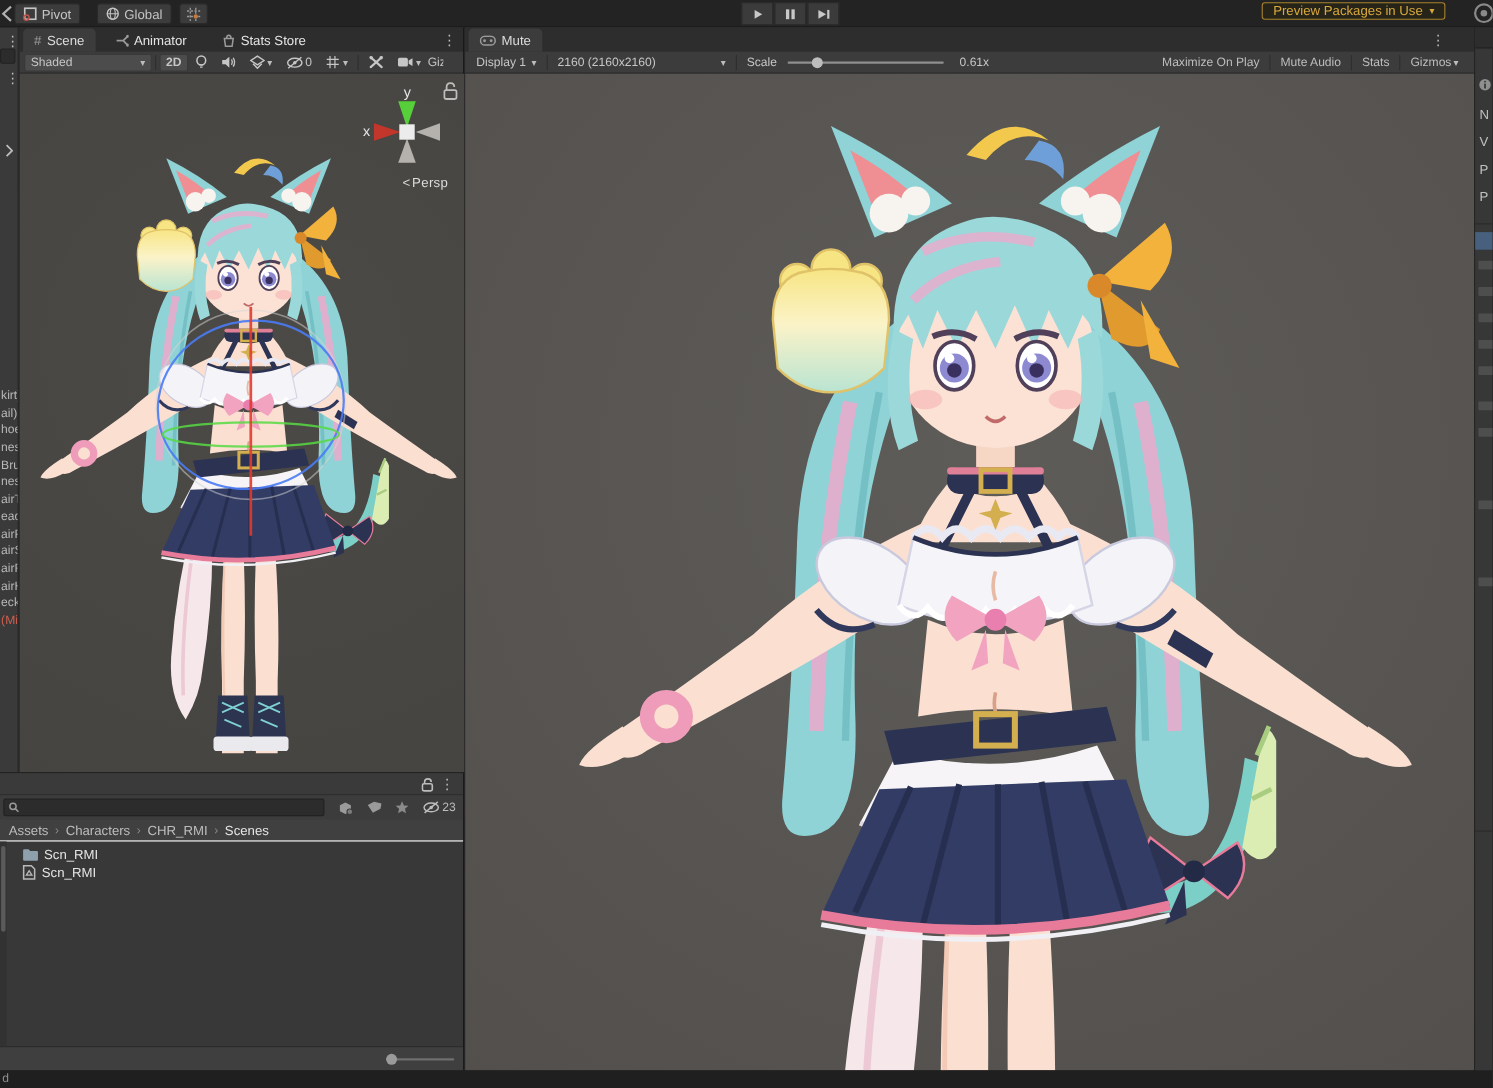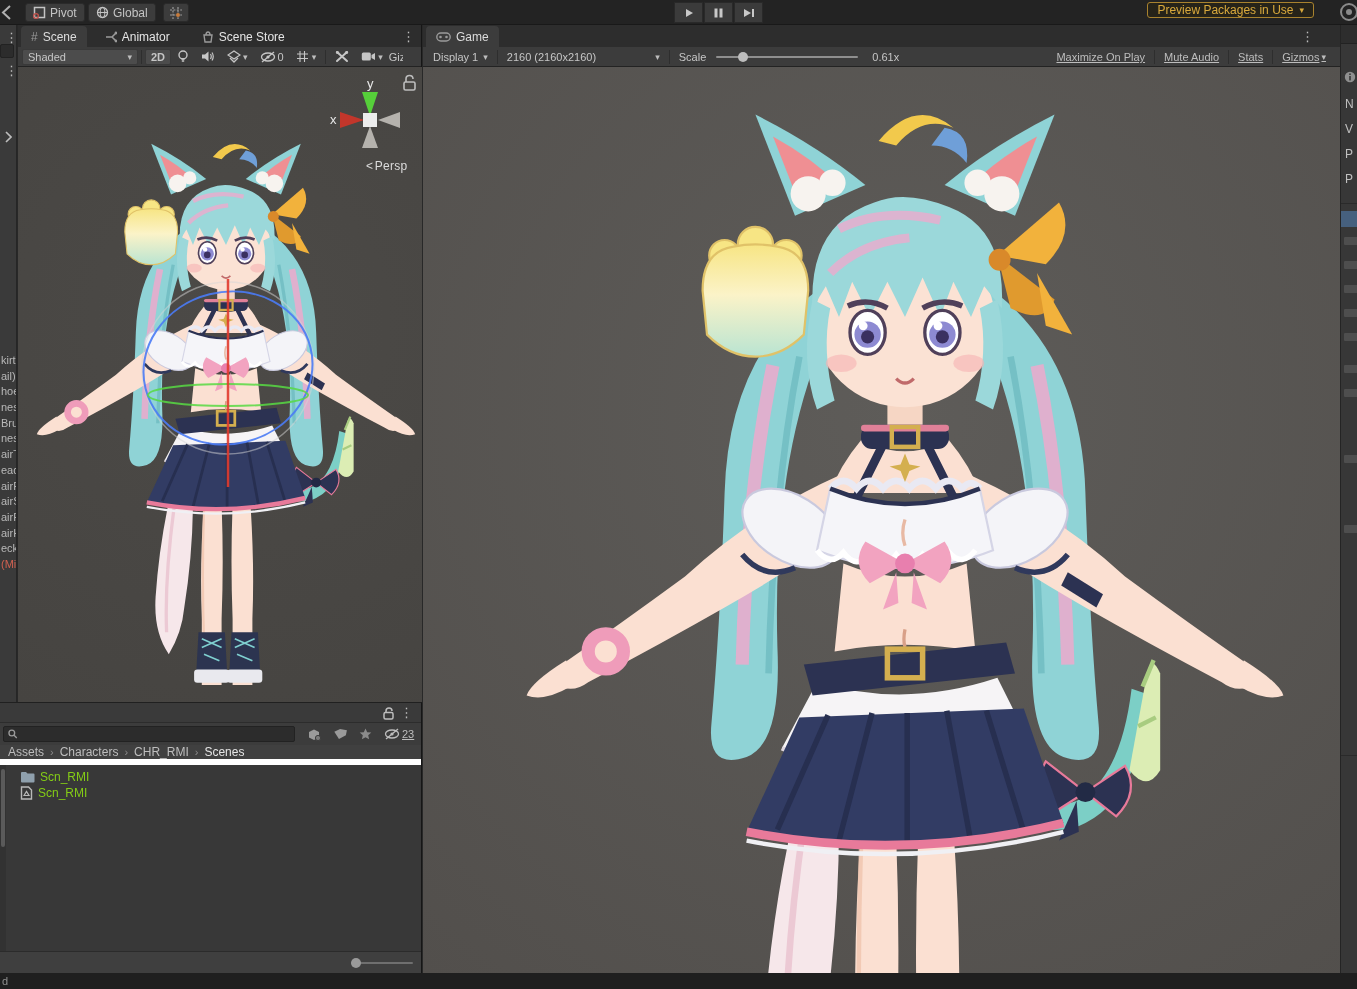--- a/index.html
+++ b/index.html
@@ -46,26 +46,26 @@
   #scale-knob { position:absolute; left:22px; top:-4px; width:10px; height:10px; border-radius:50%; background:#bdbdbd; }
   .right-group { position:absolute; right:8px; top:0; height:20px; display:flex; align-items:center; }
 
   
   #project-panel { left:0; top:702px; width:422px; height:271px; background:#383838; border-top:1px solid #202020; border-right:1px solid #161616; }
   #proj-header { position:absolute; left:0; top:0; right:0; height:20px; background:#3a3a3a; border-bottom:1px solid #2c2c2c; }
   #proj-search-row { position:absolute; left:0; top:20px; right:0; height:22px; background:#3c3c3c; display:flex; align-items:center; }
   #search-box { position:relative; margin-left:3px; width:292px; height:16px; background:#2c2c2c; border:1px solid #222; border-radius:2px;
     display:flex; align-items:center; padding:0 4px; gap:4px; }
   #search-box input { background:transparent; border:none; outline:none; color:#ddd; font-size:11px; width:100%; }
-  .mini-btn { height:18px; display:flex; align-items:center; justify-content:flex-end; gap:2px; padding:0 6px; color:#bdbdbd; font-size:11px;text-decoration:underline; }
-  #breadcrumb { position:absolute; left:0; top:42px; right:0; height:20px; background:#404040; border-bottom:6px solid #ffffff;
+  .mini-btn { height:18px; display:flex; align-items:center; justify-content:flex-end; gap:2px; padding:0 6px; color:#bdbdbd; font-size:11px; }
+  #breadcrumb { position:absolute; left:0; top:42px; right:0; height:20px; background:#404040; border-bottom:1px solid #ffffff;
     display:flex; align-items:center; padding-left:8px; gap:6px; font-size:12px; color:#bdbdbd; }
   .crumb-last { color:#e5e5e5; font-weight:normal; }
   .crumb-sep { color:#8a8a8a; font-size:11px; }
-  .file-row { position:absolute; left:20px; height:16px; display:flex; align-items:center; gap:5px; font-size:12px; color:#84cc16; }
+  .file-row { position:absolute; left:20px; height:16px; display:flex; align-items:center; gap:5px; font-size:12px; color:#e5e5e5; }
   #proj-footer { position:absolute; left:0; bottom:0; right:0; height:22px; background:#3f3f3f; border-top:1px solid #2b2b2b; }
   #proj-slider { position:absolute; right:8px; top:10px; width:62px; height:2px; background:#6f6f6f; border-radius:1px; }
   #proj-slider-knob { position:absolute; left:0px; top:-4px; width:10px; height:10px; border-radius:50%; background:#9a9a9a; }
   #proj-gutter { position:absolute; left:0; top:62px; width:6px; bottom:22px; background:#323232; }
   #proj-scrollbar { position:absolute; left:1px; top:4px; width:4px; height:78px; background:#5a5a5a; border-radius:2px; }
 
   
   #right-strip { left:1340px; top:25px; width:17px; height:964px; background:#373737; border-left:1px solid #242424; overflow:hidden; }
   #right-strip .tabzone { position:absolute; left:0; top:0; width:17px; height:19px; background:#2d2d2d; border-bottom:1px solid #222; }
   .rs-letter { position:absolute; left:4px; color:#c0c0c0; font-size:12px; }
@@ -207,21 +207,21 @@
     </g>
   </defs>
 </svg>
 
 <div id="root">
 
   <div class="abs" id="top-toolbar">
     <svg class="icon abs" style="left:0;top:4px" width="12" height="17" viewBox="0 0 12 17">
       <path d="M10 2 L3 8.5 L10 15" stroke="#b0b0b0" stroke-width="2" fill="none"></path>
     </svg>
-    <div class="tb-btn" style="left:25px">
+    <div class="tb-btn" style="left:13px">
       <svg class="icon" width="13" height="13" viewBox="0 0 13 13">
         <rect x="1.5" y="1.5" width="10" height="10" fill="none" stroke="#c4c4c4" stroke-width="1.5"></rect>
         <circle cx="3" cy="10" r="2.4" fill="none" stroke="#c0504a" stroke-width="1.4"></circle>
       </svg>
       <span>Pivot</span>
     </div>
     <div class="tb-btn" style="left:88px">
       <svg class="icon" width="13" height="13" viewBox="0 0 13 13">
         <circle cx="6.5" cy="6.5" r="5" fill="none" stroke="#c4c4c4" stroke-width="1.3"></circle>
         <ellipse cx="6.5" cy="6.5" rx="2.3" ry="5" fill="none" stroke="#c4c4c4" stroke-width="1"></ellipse>
@@ -299,21 +299,21 @@
           <circle cx="11" cy="2" r="1.4" fill="#9a9a9a"></circle>
             <circle cx="11" cy="10" r="1.4" fill="#9a9a9a"></circle>
         </svg>
         <span>Animator</span>
       </div>
       <div class="tab" style="margin-left:12px">
         <svg class="icon" width="12" height="12" viewBox="0 0 12 12">
           <path d="M2 4 H10 L9 11 H3 Z" fill="none" stroke="#9a9a9a" stroke-width="1.4"></path>
           <path d="M4 4 Q4 1 6 1 Q8 1 8 4" fill="none" stroke="#9a9a9a" stroke-width="1.4"></path>
         </svg>
-        <span>Scene Store</span>
+        <span>Stats Store</span>
       </div>
       <span class="kebab abs" style="right:6px; top:5px">⋮</span>
     </div>
 
     <div class="panel-toolbar">
       <div class="ctrl" style="margin-left:4px; width:116px; justify-content:space-between">
         <span>Shaded</span>
         <span class="arrow">▾</span>
       </div>
       <div class="vsep"></div>
@@ -406,21 +406,21 @@
   </div>
 
   <div class="abs" id="game-panel">
     <div class="tabbar">
       <div class="tab active" style="margin-left:3px">
         <svg class="icon" width="15" height="10" viewBox="0 0 15 10">
           <rect x="0.8" y="1" width="13.4" height="8" rx="4" fill="none" stroke="#9a9a9a" stroke-width="1.4"></rect>
           <circle cx="4.5" cy="5" r="1.3" fill="#9a9a9a"></circle>
             <circle cx="10.5" cy="5" r="1.3" fill="#9a9a9a"></circle>
         </svg>
-        <span>Game</span>
+        <span>Mute</span>
       </div>
       <span class="kebab abs" style="right:26px; top:5px">⋮</span>
     </div>
 
     <div class="panel-toolbar">
       <div class="ctrl flat" style="margin-left:4px; gap:5px">
         <span>Display 1</span>
         <span class="arrow">▾</span>
       </div>
       <div class="vsep"></div>

